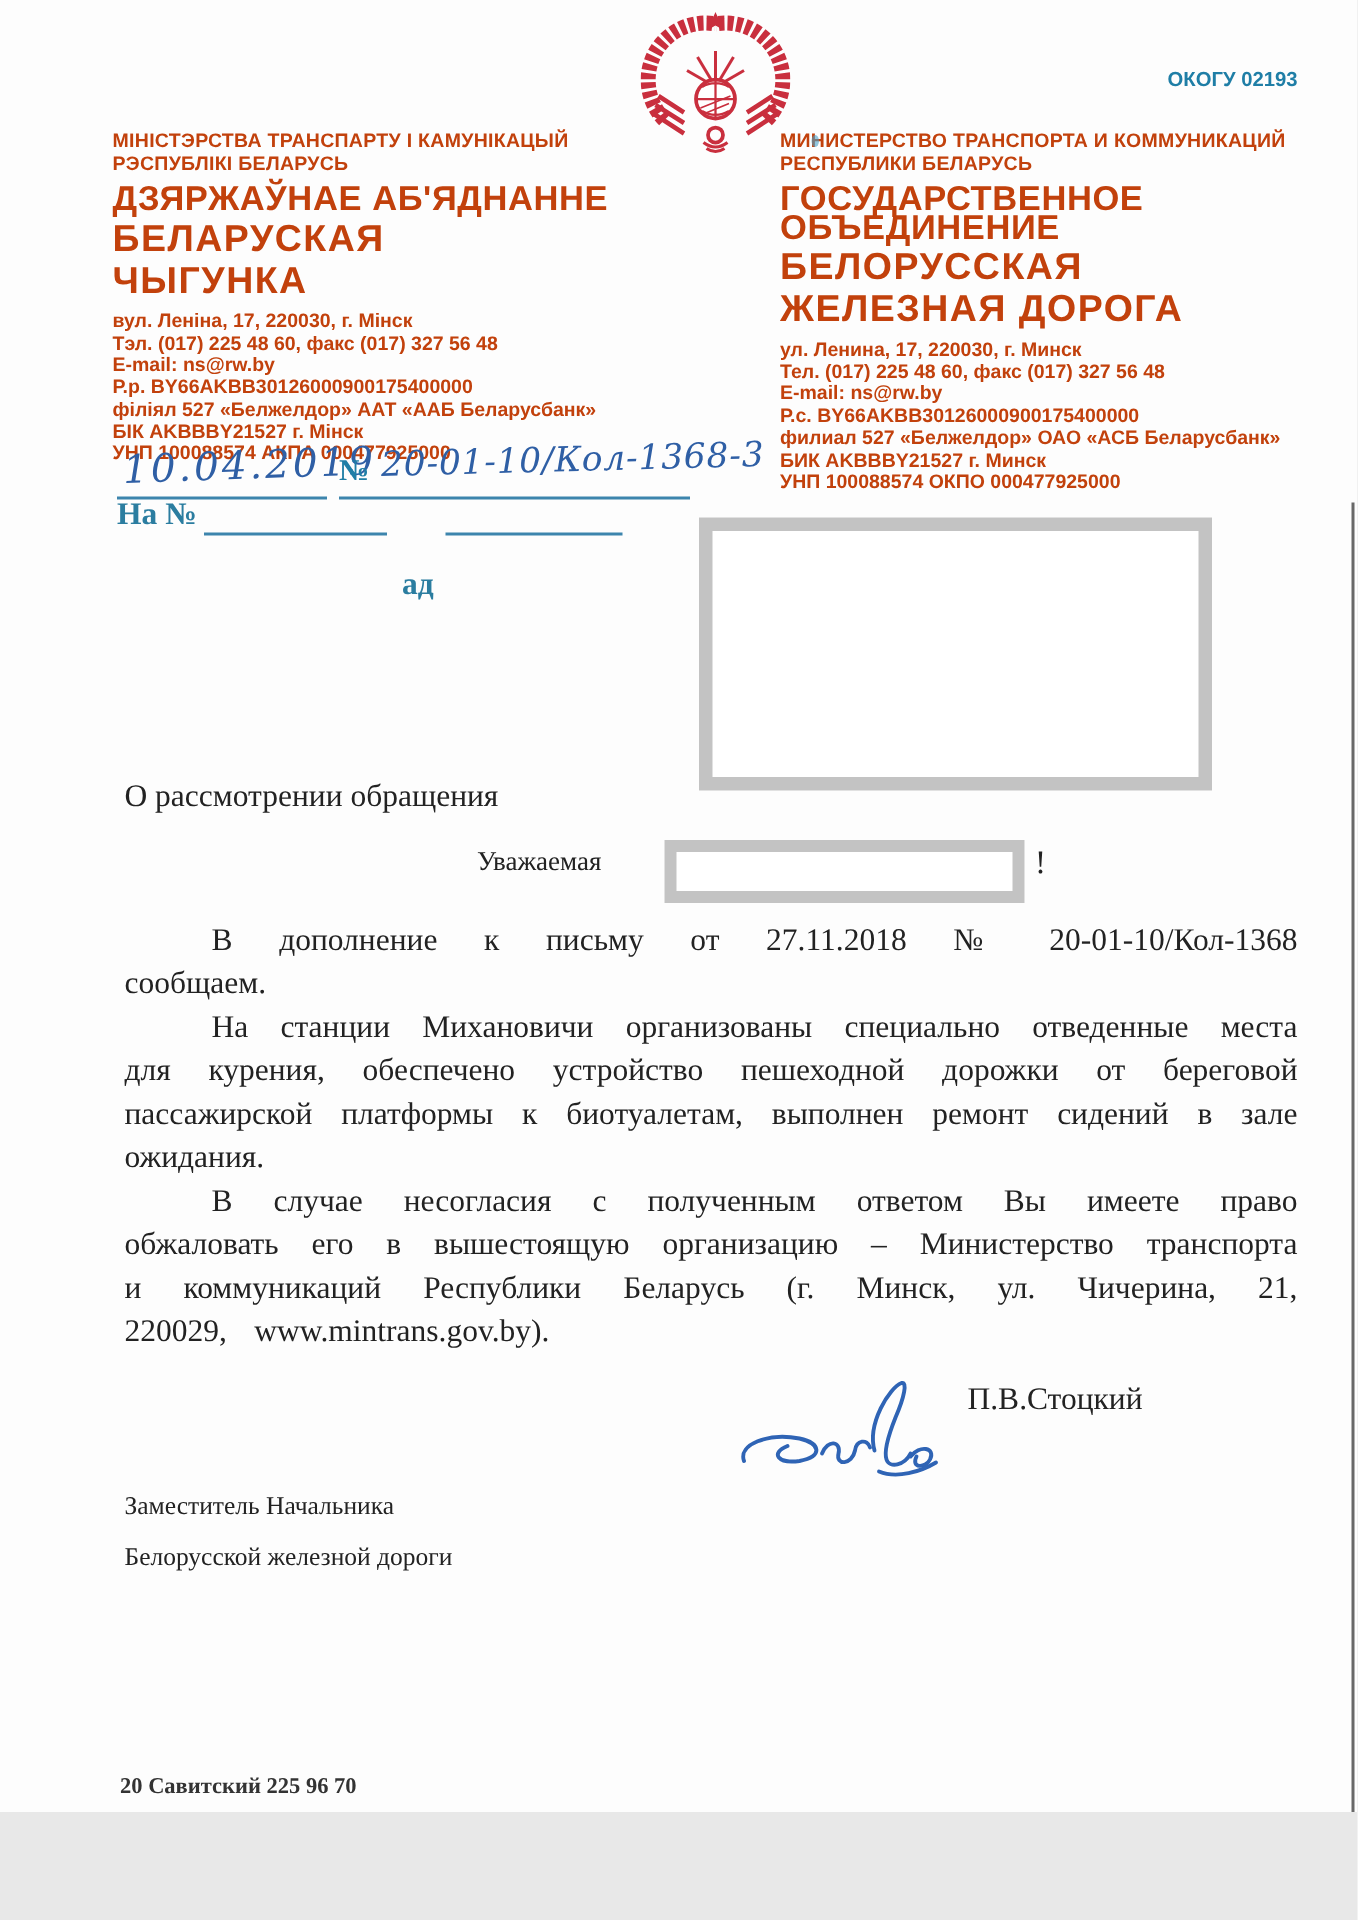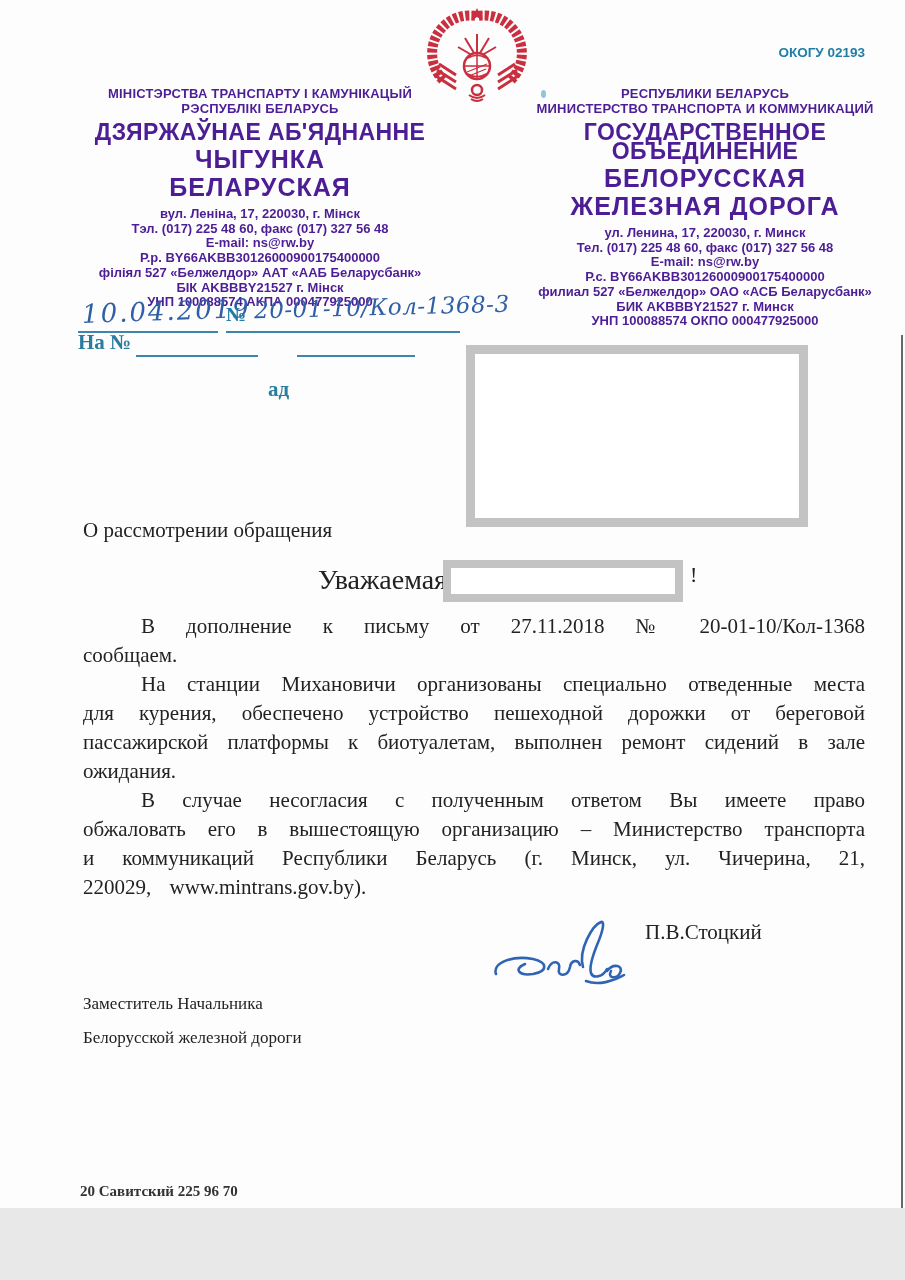--- a/index.html
+++ b/index.html
@@ -2,22 +2,22 @@
 <html><head>
 <meta charset="utf-8">
 <style>
   html,body{margin:0;padding:0;background:#e8e8e8;}
   .page{
     position:relative;width:905px;height:1208px;margin:0 auto;
     background:#fdfdfd;overflow:hidden;
     font-family:"Liberation Serif", serif;color:#222;
   }
   
-  .lh-col{position:absolute;width:370px;text-align:center;
-    font-family:"Liberation Sans", sans-serif;color:#4c1d95;}
+  .lh-col{position:absolute;width:370px;
+    font-family:"Liberation Sans", sans-serif;color:#c2410c;}
   .lh-left{left:75px;top:86px;}
   .lh-right{left:520px;top:86px;}
   .lh-ministry{font-size:13px;line-height:15px;font-weight:bold;letter-spacing:.2px;}
   .lh-orgtype{font-size:23px;line-height:19px;font-weight:bold;margin-top:7px;letter-spacing:.4px;}
   .lh-bigname{font-size:25px;line-height:28px;font-weight:bold;margin-top:3px;letter-spacing:1px;}
   .lh-addr{font-size:13px;line-height:14.7px;font-weight:bold;margin-top:6px;}
   .okogu{position:absolute;left:700px;top:45px;width:165px;text-align:right;
     font-family:"Liberation Sans", sans-serif;font-size:13.5px;font-weight:bold;color:#1f7ea6;}
   
   .emblem{position:absolute;left:427px;top:6px;width:100px;height:100px;}
@@ -33,21 +33,21 @@
   .na-no{left:78px;top:330px;}
   .ad{left:268px;top:330px;margin-top:47px;}
   .ul-3{left:136px;top:355px;width:122px;}
   .ul-4{left:297px;top:355px;width:118px;}
   
   .redact{position:absolute;background:#fff;border:9px solid #c3c3c3;}
   .redact-addr{left:466px;top:345px;width:324px;height:164px;}
   .redact-name{left:443px;top:560px;width:224px;height:26px;border-width:8px;}
   
   .subject{position:absolute;left:83px;top:518px;font-size:21px;}
-  .salutation{position:absolute;left:318px;top:564px;font-size:28px;}
+  .salutation{position:absolute;left:318px;top:564px;font-size:18px;}
   .salut-excl{position:absolute;left:690px;top:562px;font-size:22px;}
   .body-text{position:absolute;left:83px;top:612px;width:782px;}
   .body-text p{margin:0;font-size:21px;line-height:29px;text-align:justify;
     text-indent:58px;word-spacing:13px;}
   
   .sig-position{position:absolute;left:83px;top:987px;font-size:17px;line-height:34px;font-family:Liberation Serif, serif;}
   .sig-name{position:absolute;left:645px;top:920px;font-size:21px;}
   .sig-scribble{position:absolute;left:488px;top:918px;width:165px;height:85px;}
   
   .executor{position:absolute;left:80px;top:1183px;font-size:15px;color:#333;font-weight:bold;}
@@ -92,38 +92,38 @@
 
   <div class="okogu">ОКОГУ 02193</div>
 
   <div class="lh-col lh-left">
     <div class="lh-ministry">
       <div>МІНІСТЭРСТВА ТРАНСПАРТУ І КАМУНІКАЦЫЙ</div>
       <div>РЭСПУБЛІКІ БЕЛАРУСЬ</div>
     </div>
     <div class="lh-orgtype">ДЗЯРЖАЎНАЕ АБ'ЯДНАННЕ</div>
     <div class="lh-bigname">
+      <div>БЕЛАРУСКАЯ</div>
       <div>ЧЫГУНКА</div>
-      <div>БЕЛАРУСКАЯ</div>
     </div>
     <div class="lh-addr">
       <div>вул. Леніна, 17, 220030, г. Мінск</div>
       <div>Тэл. (017) 225 48 60, факс (017) 327 56 48</div>
       <div>E-mail: ns@rw.by</div>
       <div>Р.р. BY66AKBB30126000900175400000</div>
       <div>філіял 527 «Белжелдор» ААТ «ААБ Беларусбанк»</div>
       <div>БІК  AKBBBY21527  г. Мінск</div>
       <div>УНП 100088574    АКПА 000477925000</div>
     </div>
   </div>
 
   <div class="lh-col lh-right">
     <div class="lh-ministry">
+      <div>МИНИСТЕРСТВО ТРАНСПОРТА И КОММУНИКАЦИЙ</div>
       <div>РЕСПУБЛИКИ БЕЛАРУСЬ</div>
-      <div>МИНИСТЕРСТВО ТРАНСПОРТА И КОММУНИКАЦИЙ</div>
     </div>
     <div class="lh-orgtype">ГОСУДАРСТВЕННОЕ ОБЪЕДИНЕНИЕ</div>
     <div class="lh-bigname">
       <div>БЕЛОРУССКАЯ</div>
       <div>ЖЕЛЕЗНАЯ ДОРОГА</div>
     </div>
     <div class="lh-addr">
       <div>ул. Ленина, 17, 220030, г. Минск</div>
       <div>Тел. (017) 225 48 60, факс (017) 327 56 48</div>
       <div>E-mail: ns@rw.by</div>

